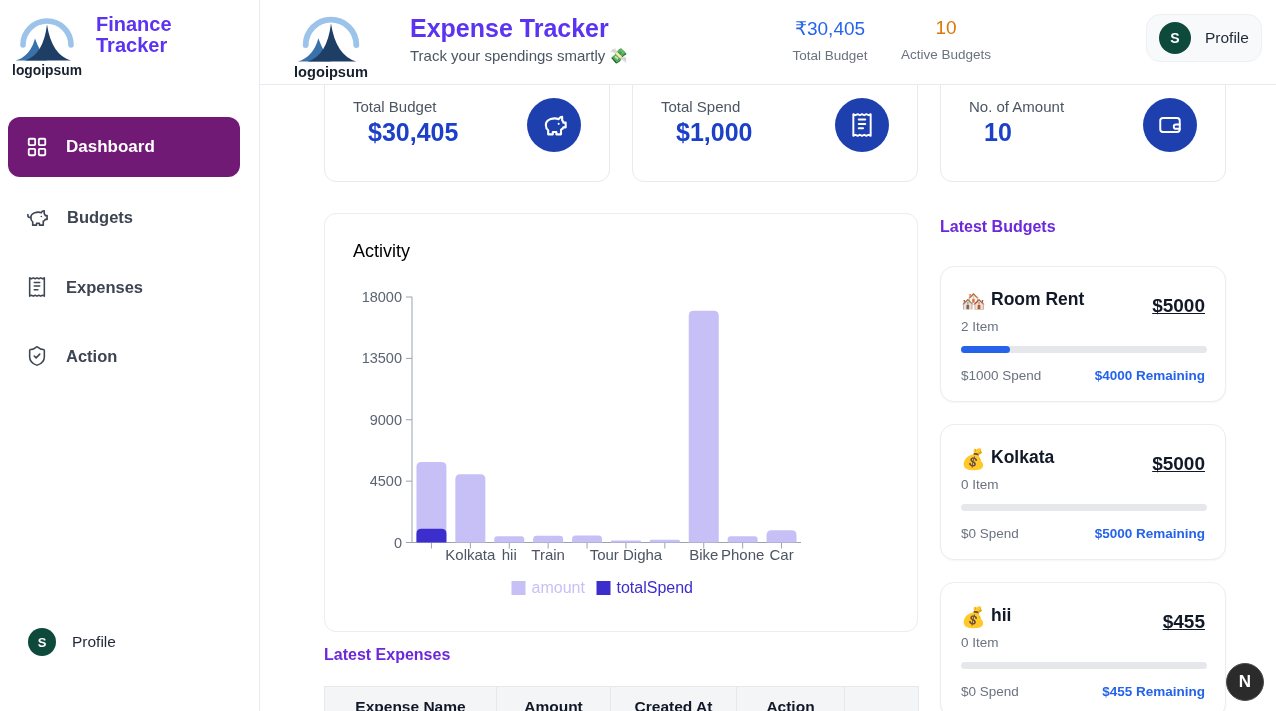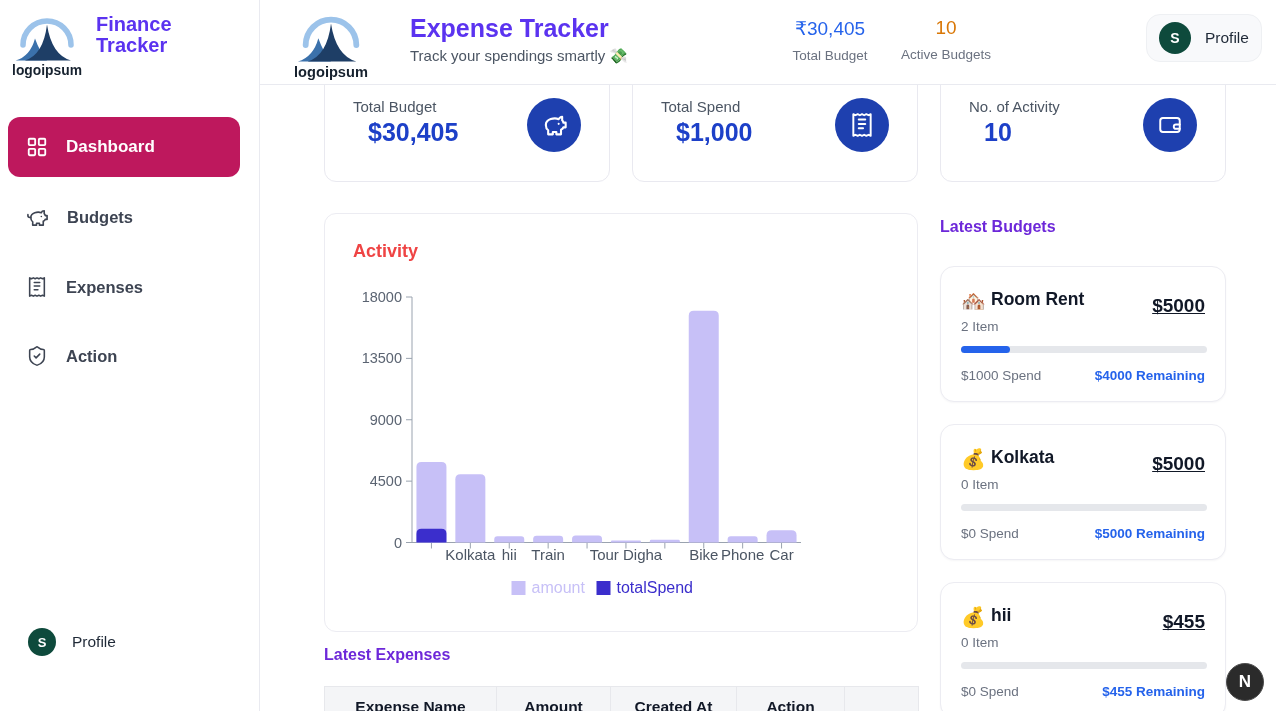--- a/index.html
+++ b/index.html
@@ -8,21 +8,21 @@
   .page { position:relative; width:1276px; height:711px; overflow:hidden; background:#fff; }
 
   
   .sidebar { position:absolute; left:0; top:0; width:260px; height:711px; background:#fff;
              border-right:1px solid #e9eaf0; z-index:20; }
   .app-title { position:absolute; left:96px; top:14px; width:130px; font-size:20px; font-weight:bold;
                color:#5b33f0; line-height:21px; }
   .nav-item { position:absolute; left:8px; width:232px; height:46px; display:flex; align-items:center;
               gap:18px; padding-left:18px; color:#3d4452; font-size:16.5px; font-weight:600; border-radius:12px;
               cursor:pointer; }
-  .nav-item.active { height:60px; background:#be185d; color:#fff; font-weight:bold; font-size:17px; }
+  .nav-item.active { height:60px; background:#701a75; color:#fff; font-weight:bold; font-size:17px; }
   .nav-item svg { flex:0 0 auto; }
   .side-profile { position:absolute; left:28px; top:628px; display:flex; align-items:center; gap:16px; cursor:pointer; }
   .avatar { width:28px; height:28px; border-radius:50%; background:#0e4a3c; color:#fff; font-size:13px;
             display:flex; align-items:center; justify-content:center; font-weight:600; }
   .side-profile .lbl { font-size:15.5px; color:#1f2937; }
 
   
   .header { position:absolute; left:260px; top:0; width:1016px; height:85px; background:#fff;
             border-bottom:1px solid #e9eaf0; z-index:15; }
   .hd-title { position:absolute; left:150px; top:14px; font-size:25px; font-weight:bold; color:#5b33f0; }
@@ -40,21 +40,21 @@
   .stat-card { position:absolute; top:62px; width:286px; height:120px; background:#fff;
                border:1px solid #e9e9f0; border-radius:12px; z-index:5; }
   .stat-card .l { position:absolute; left:28px; top:35px; font-size:15px; color:#4b5563; }
   .stat-card .v { position:absolute; left:28px; top:55px; font-size:25px; font-weight:bold; color:#1d40c8;margin-left:15px; }
   .icon-circle { position:absolute; right:28px; top:35px; width:54px; height:54px; border-radius:50%;
                  background:#1e40af; display:flex; align-items:center; justify-content:center; }
 
   
   .chart-card { position:absolute; left:324px; top:213px; width:594px; height:419px; background:#fff;
                 border:1px solid #ececf2; border-radius:12px; z-index:5; }
-  .chart-title { position:absolute; left:28px; top:27px; font-size:18px; font-weight:bold; color:#ef4444; }
+  .chart-title { position:absolute; left:28px; top:27px; font-size:18px; font-weight:normal; color:#000000; }
   #chart-svg { position:absolute; left:6px; top:72px; }
 
   
   .section-h { position:absolute; font-size:16px; font-weight:bold; color:#6d28d9; z-index:5; }
   .budget-card { position:absolute; left:940px; width:286px; height:136px; background:#fff;
                  border:1px solid #ececf2; border-radius:14px; box-shadow:0 1px 2px rgba(16,24,40,.04);
                  z-index:5; cursor:pointer; }
   .budget-card .emoji { position:absolute; left:20px; top:22px; font-size:20px; }
   .budget-card .name { position:absolute; left:50px; top:22px; font-size:17.5px; font-weight:bold; }
   .budget-card .amt { position:absolute; right:20px; top:28px; font-size:19px; font-weight:bold;text-decoration:underline; }
@@ -175,21 +175,21 @@
     <div class="icon-circle">
       <svg width="26" height="26" viewBox="0 0 24 24" fill="none" stroke="#fff" stroke-width="1.8" stroke-linecap="round" stroke-linejoin="round">
         <path d="M4 2v20l2-1 2 1 2-1 2 1 2-1 2 1 2-1 2 1V2l-2 1-2-1-2 1-2-1-2 1-2-1-2 1Z"></path>
         <path d="M9 7h6"></path>
           <path d="M9 11h6"></path>
           <path d="M9 15h4"></path>
       </svg>
     </div>
   </div>
   <div class="stat-card" style="left:940px">
-    <div class="l">No. of Activity</div>
+    <div class="l">No. of Amount</div>
     <div class="v">10</div>
     <div class="icon-circle">
       <svg width="26" height="26" viewBox="0 0 24 24" fill="none" stroke="#fff" stroke-width="1.8" stroke-linecap="round" stroke-linejoin="round">
         <rect x="3" y="5.5" width="18" height="13" rx="2.5"></rect>
         <path d="M21 11.5h-3.5a2 2 0 0 0 0 4H21"></path>
       </svg>
     </div>
   </div>
 
   <div class="chart-card">

